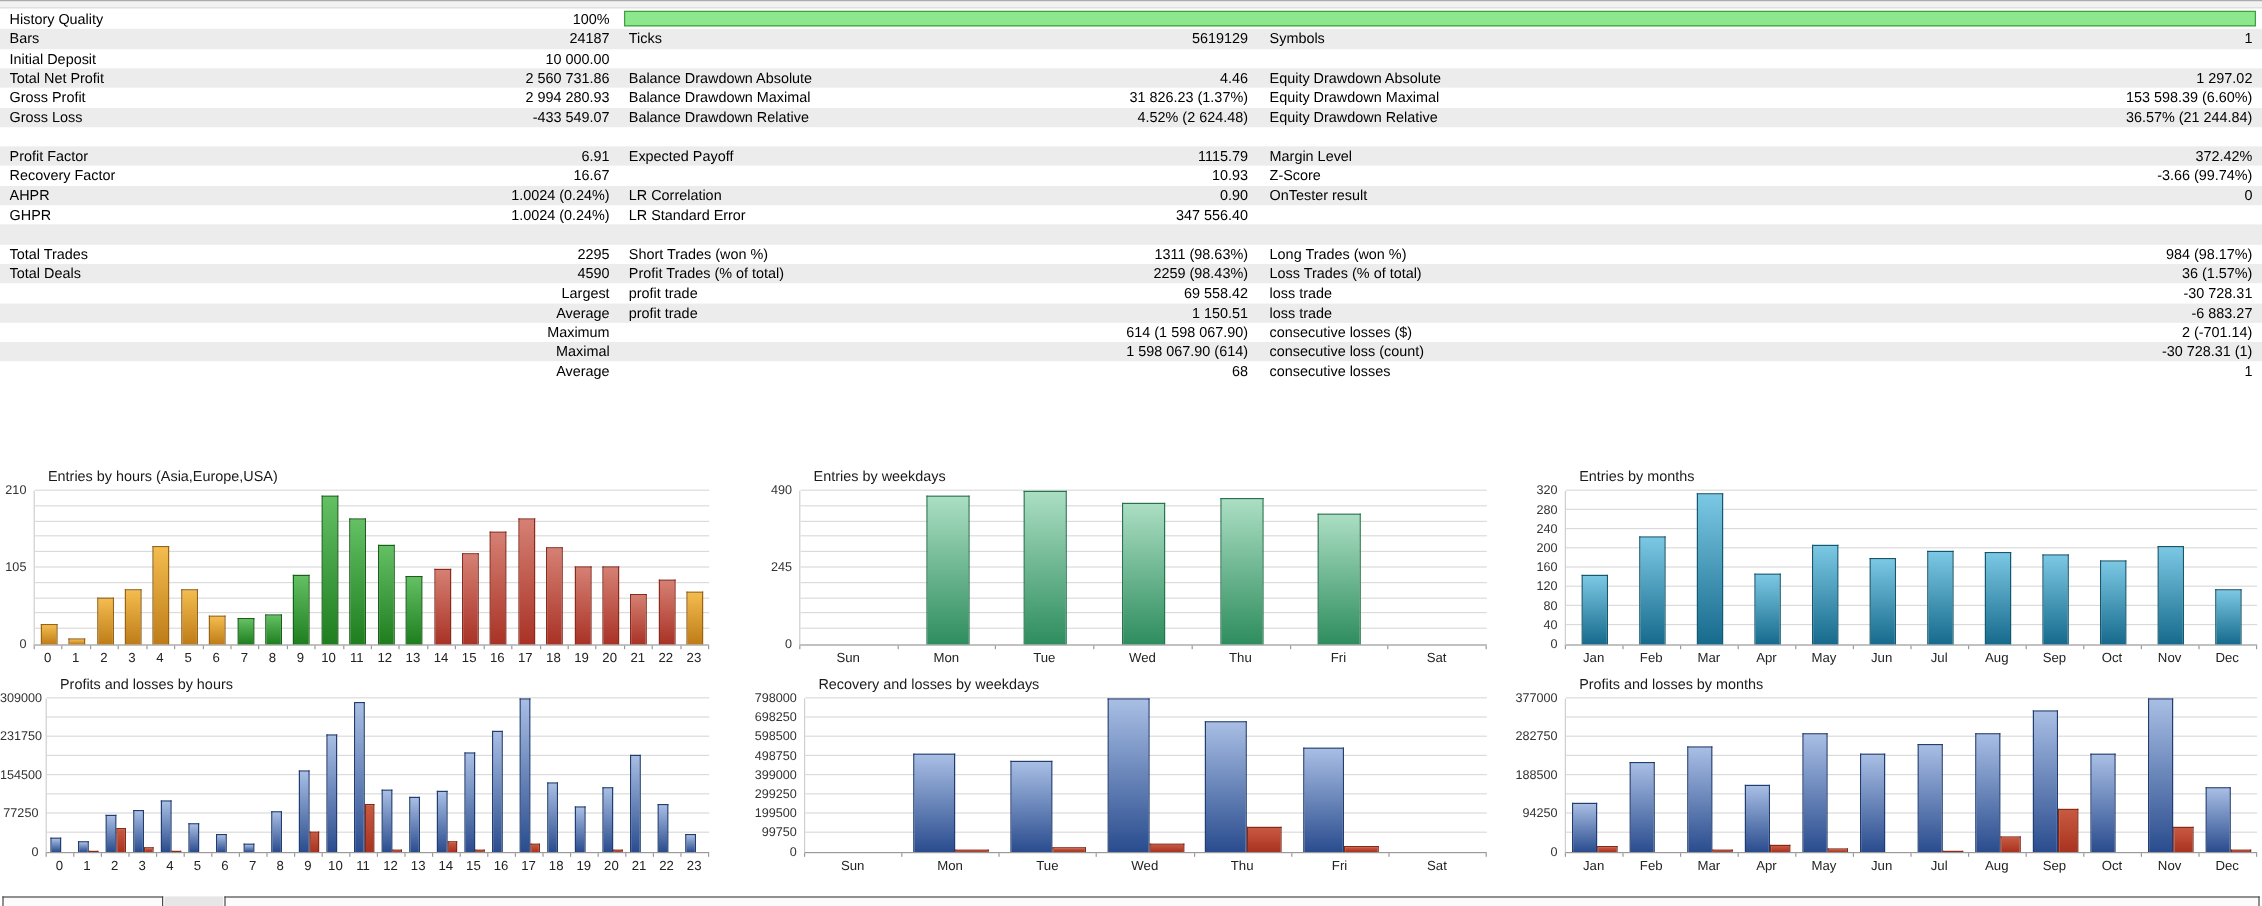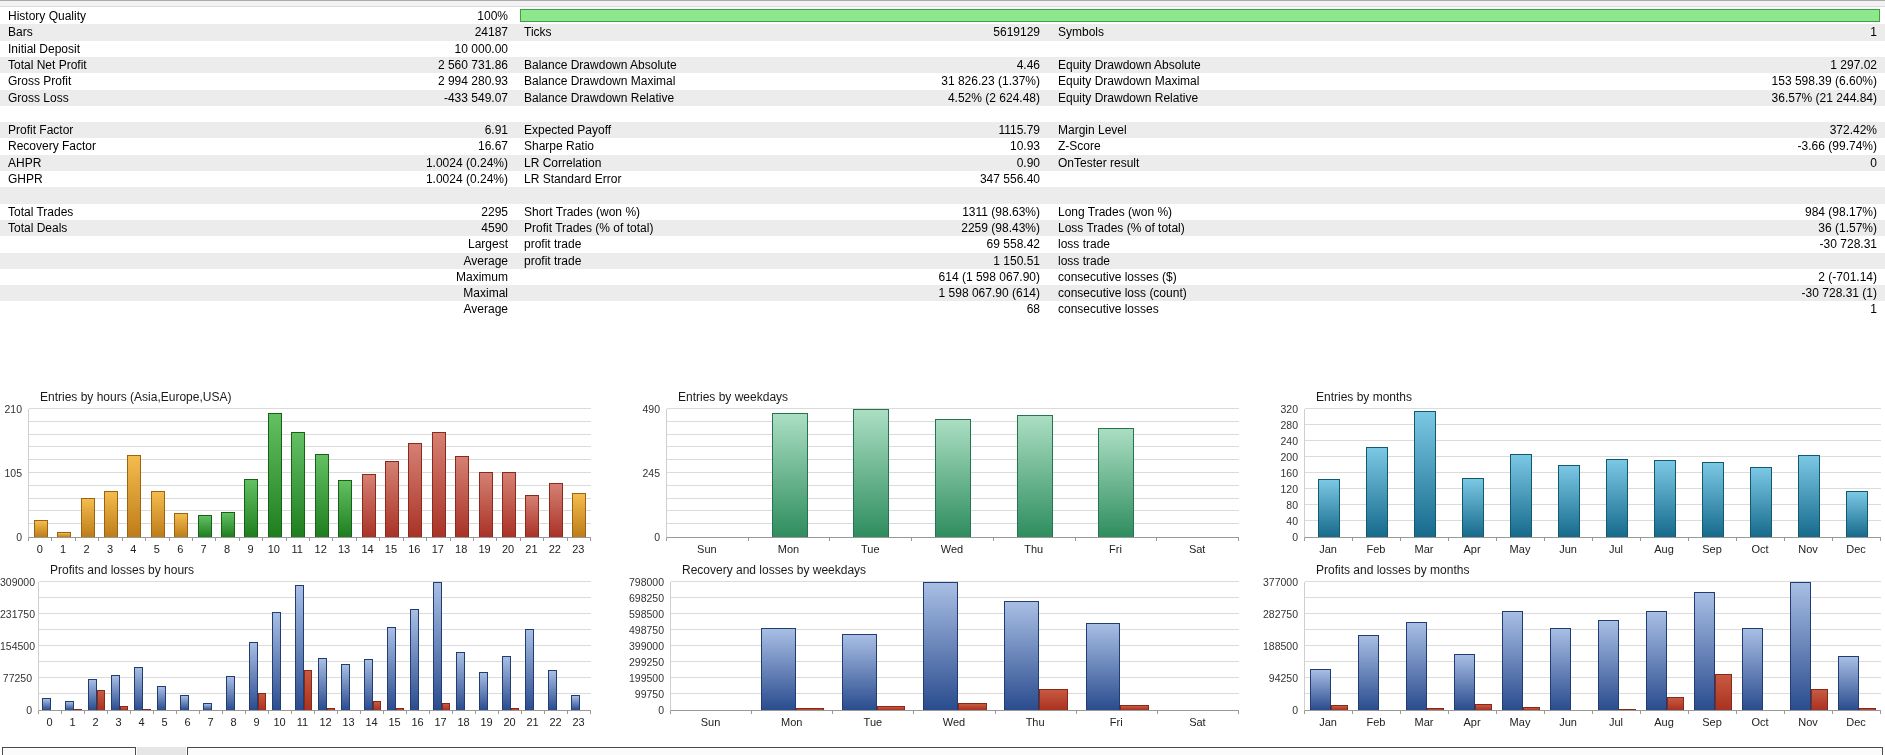--- a/index.html
+++ b/index.html
@@ -78,21 +78,20 @@
         <div class="scell" style="left: 8px; width: 300px; text-align: left;">Profit Factor</div>
         <div class="scell" style="left: 238px; width: 270px; text-align: right;">6.91</div>
         <div class="scell" style="left: 524px; width: 400px; text-align: left;">Expected Payoff</div>
         <div class="scell" style="left: 688px; width: 352px; text-align: right;">1115.79</div>
         <div class="scell" style="left: 1058px; width: 420px; text-align: left;">Margin Level</div>
         <div class="scell" style="left: 1440px; width: 437px; text-align: right;">372.42%</div>
       </div>
       <div class="srow" style="top: 138.4px;">
         <div class="scell" style="left: 8px; width: 300px; text-align: left;">Recovery Factor</div>
         <div class="scell" style="left: 238px; width: 270px; text-align: right;">16.67</div>
-        <div class="scell" style="left: 524px; width: 400px; text-align: left;">Sharpe Ratio</div>
         <div class="scell" style="left: 688px; width: 352px; text-align: right;">10.93</div>
         <div class="scell" style="left: 1058px; width: 420px; text-align: left;">Z-Score</div>
         <div class="scell" style="left: 1440px; width: 437px; text-align: right;">-3.66 (99.74%)</div>
       </div>
       <div class="srow stripe" style="top: 154.7px;">
         <div class="scell" style="left: 8px; width: 300px; text-align: left;">AHPR</div>
         <div class="scell" style="left: 238px; width: 270px; text-align: right;">1.0024 (0.24%)</div>
         <div class="scell" style="left: 524px; width: 400px; text-align: left;">LR Correlation</div>
         <div class="scell" style="left: 688px; width: 352px; text-align: right;">0.90</div>
         <div class="scell" style="left: 1058px; width: 420px; text-align: left;">OnTester result</div>
@@ -126,20 +125,21 @@
         <div class="scell" style="left: 524px; width: 400px; text-align: left;">profit trade</div>
         <div class="scell" style="left: 688px; width: 352px; text-align: right;">69 558.42</div>
         <div class="scell" style="left: 1058px; width: 420px; text-align: left;">loss trade</div>
         <div class="scell" style="left: 1440px; width: 437px; text-align: right;">-30 728.31</div>
       </div>
       <div class="srow stripe" style="top: 252.5px;">
         <div class="scell" style="left: 238px; width: 270px; text-align: right;">Average</div>
         <div class="scell" style="left: 524px; width: 400px; text-align: left;">profit trade</div>
         <div class="scell" style="left: 688px; width: 352px; text-align: right;">1 150.51</div>
         <div class="scell" style="left: 1058px; width: 420px; text-align: left;">loss trade</div>
+        <div class="scell" style="left: 1440px; width: 437px; text-align: right;">-6 883.27</div>
       </div>
       <div class="srow" style="top: 268.8px;">
         <div class="scell" style="left: 238px; width: 270px; text-align: right;">Maximum</div>
         <div class="scell" style="left: 688px; width: 352px; text-align: right;">614 (1 598 067.90)</div>
         <div class="scell" style="left: 1058px; width: 420px; text-align: left;">consecutive losses ($)</div>
         <div class="scell" style="left: 1440px; width: 437px; text-align: right;">2 (-701.14)</div>
       </div>
       <div class="srow stripe" style="top: 285.1px;">
         <div class="scell" style="left: 238px; width: 270px; text-align: right;">Maximal</div>
         <div class="scell" style="left: 688px; width: 352px; text-align: right;">1 598 067.90 (614)</div>

